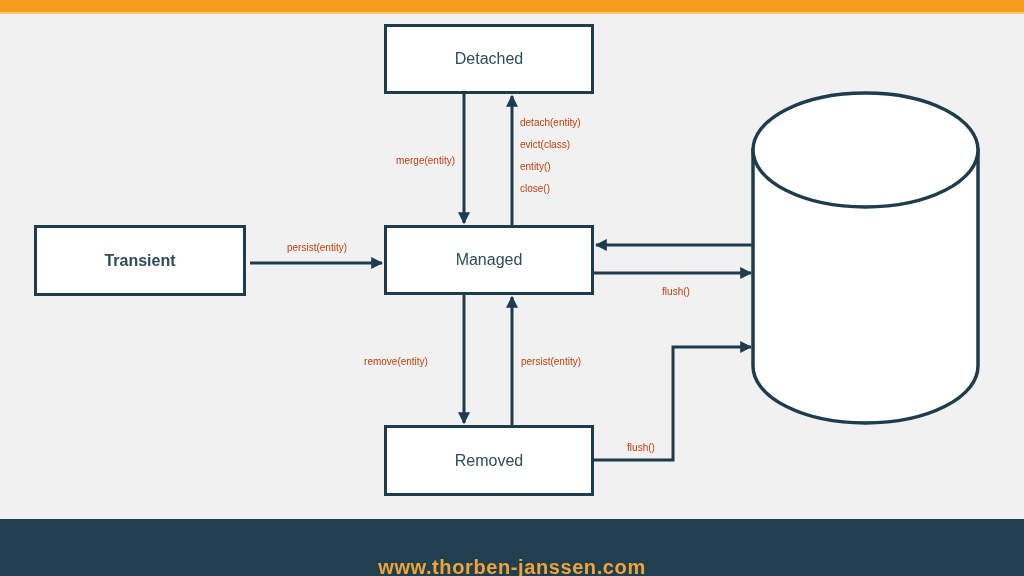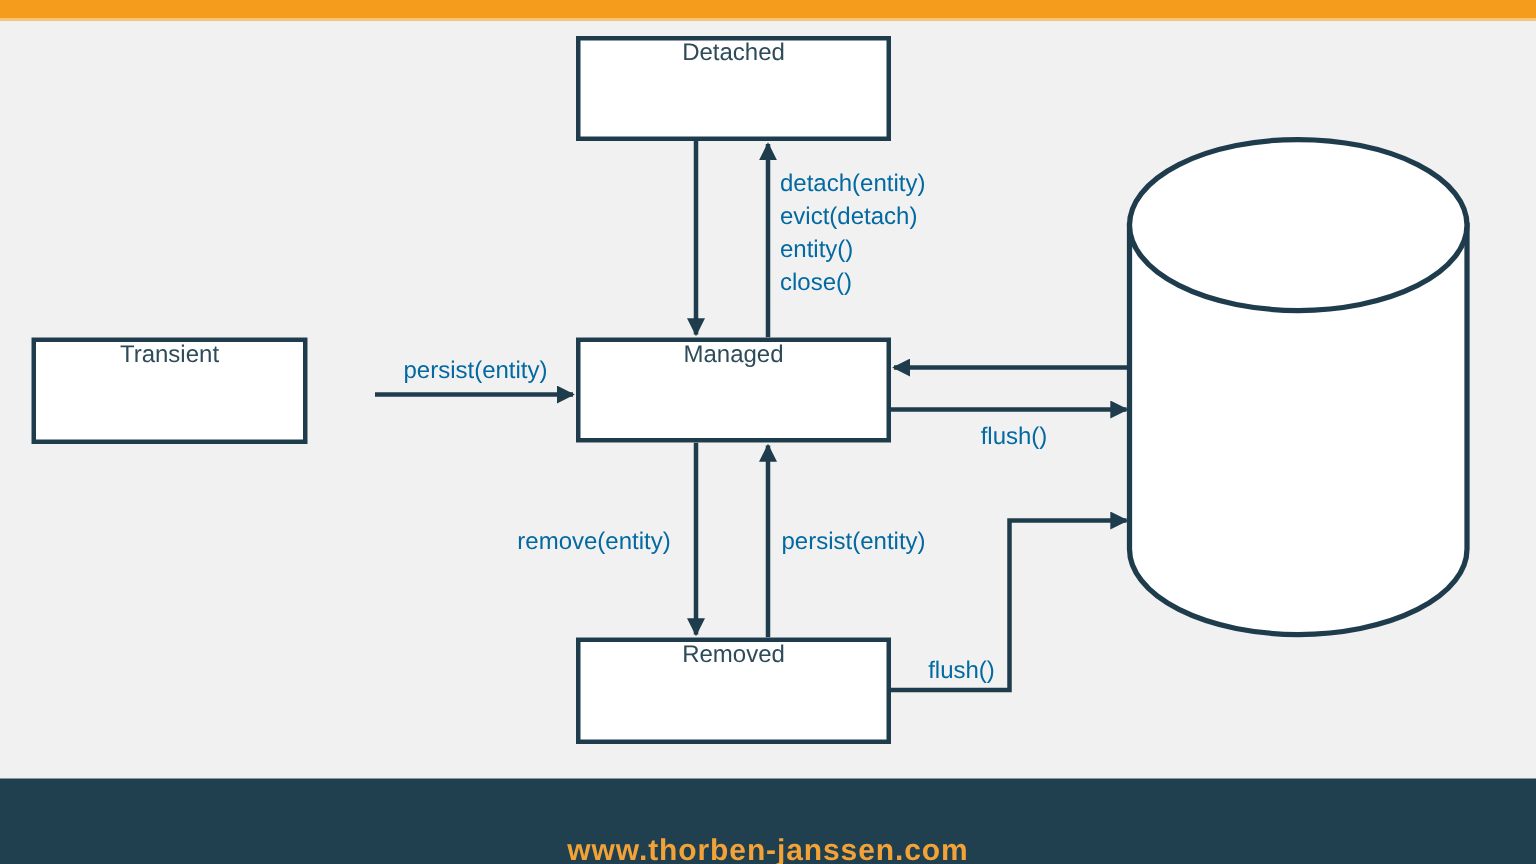--- a/index.html
+++ b/index.html
@@ -15,34 +15,34 @@
     position:absolute;left:0;top:0;width:1024px;height:12px;
     background:#F59C1D;
     border-bottom:2px solid #F8C577;
   }
   .wires{position:absolute;left:0;top:0;}
   .node{
     position:absolute;
     background:#FFFFFF;
     border:3px solid #1F3C4D;
     box-sizing:border-box;
-    display:flex;align-items:flex-start;justify-content:center;
+    display:flex;align-items:center;justify-content:center;
     color:#2E4B59;font-size:16px;
   }
   .node-detached{left:384px;top:24px;width:210px;height:70px;}
-  .node-transient{left:21px;top:225px;width:184px;height:71px;}
+  .node-transient{left:34px;top:225px;width:212px;height:71px;font-weight:bold;}
   .node-managed{left:384px;top:225px;width:210px;height:70px;}
   .node-removed{left:384px;top:425px;width:210px;height:71px;}
   .db-label{
     position:absolute;left:753px;top:277px;width:225px;
     text-align:center;color:#2E4B59;font-size:16px;
   }
   .elabel{
     position:absolute;
-    color:#0369a1;font-size:16px;line-height:22px;
+    color:#c2410c;font-size:10px;line-height:22px;
     white-space:nowrap;
   }
   .lbl-merge{left:300px;top:150px;width:155px;text-align:right;}
   .lbl-detach-group{left:520px;top:112px;}
   .lbl-persist-transient{left:260px;top:237px;width:114px;text-align:center;}
   .lbl-find-group{left:621px;top:199px;}
   .lbl-flush-managed{left:641px;top:281px;width:70px;text-align:center;}
   .lbl-remove{left:336px;top:351px;width:120px;text-align:center;}
   .lbl-persist-removed{left:521px;top:351px;}
   .lbl-flush-removed{left:610px;top:437px;width:62px;text-align:center;}
@@ -97,24 +97,25 @@
   <div class="node node-transient">
     <span>Transient</span>
   </div>
   <div class="node node-removed">
     <span>Removed</span>
   </div>
   <div class="node node-managed">
     <span>Managed</span>
   </div>
 
+  <div class="elabel lbl-merge">merge(entity)</div>
 
   <div class="elabel lbl-detach-group">
     <div>detach(entity)</div>
-    <div>evict(detach)</div>
+    <div>evict(class)</div>
     <div>entity()</div>
     <div>close()</div>
   </div>
 
   <div class="elabel lbl-persist-transient">persist(entity)</div>
 
 
   <div class="elabel lbl-flush-managed">flush()</div>
 
   <div class="elabel lbl-remove">remove(entity)</div>

